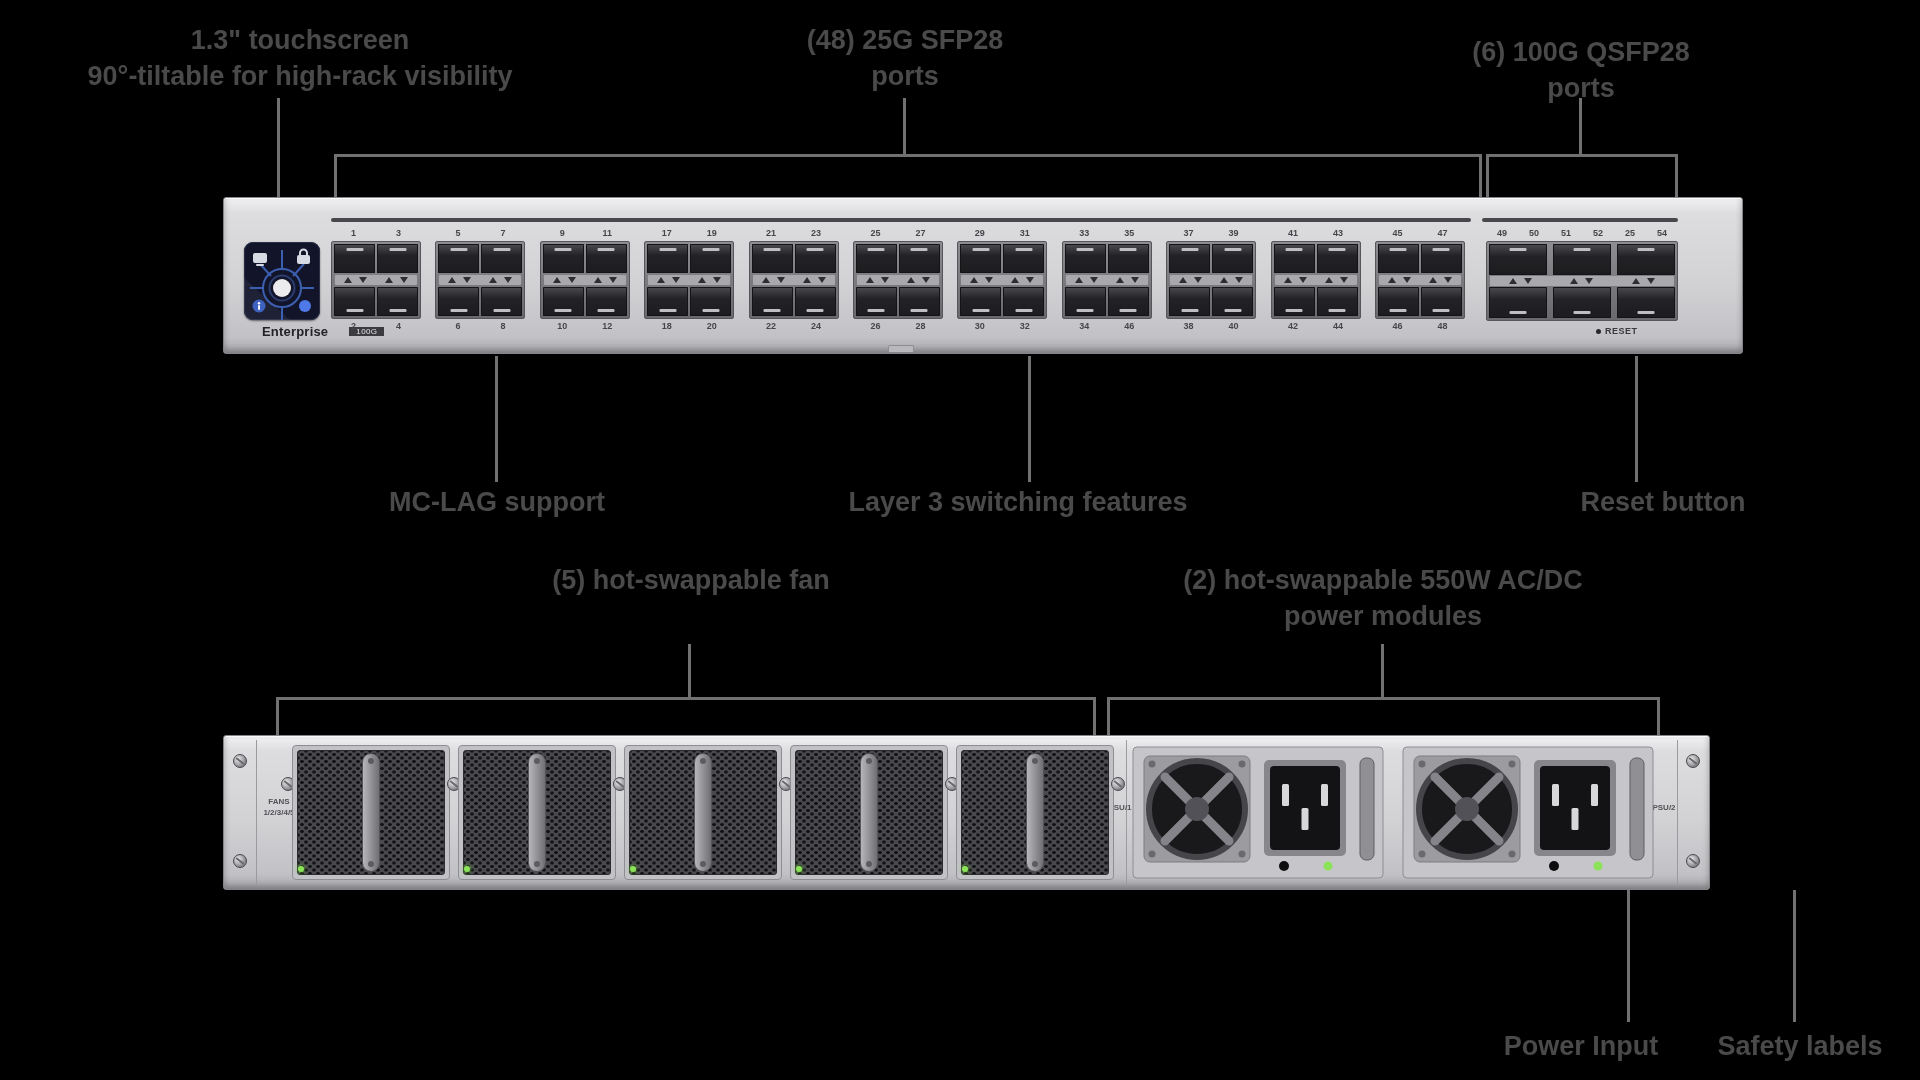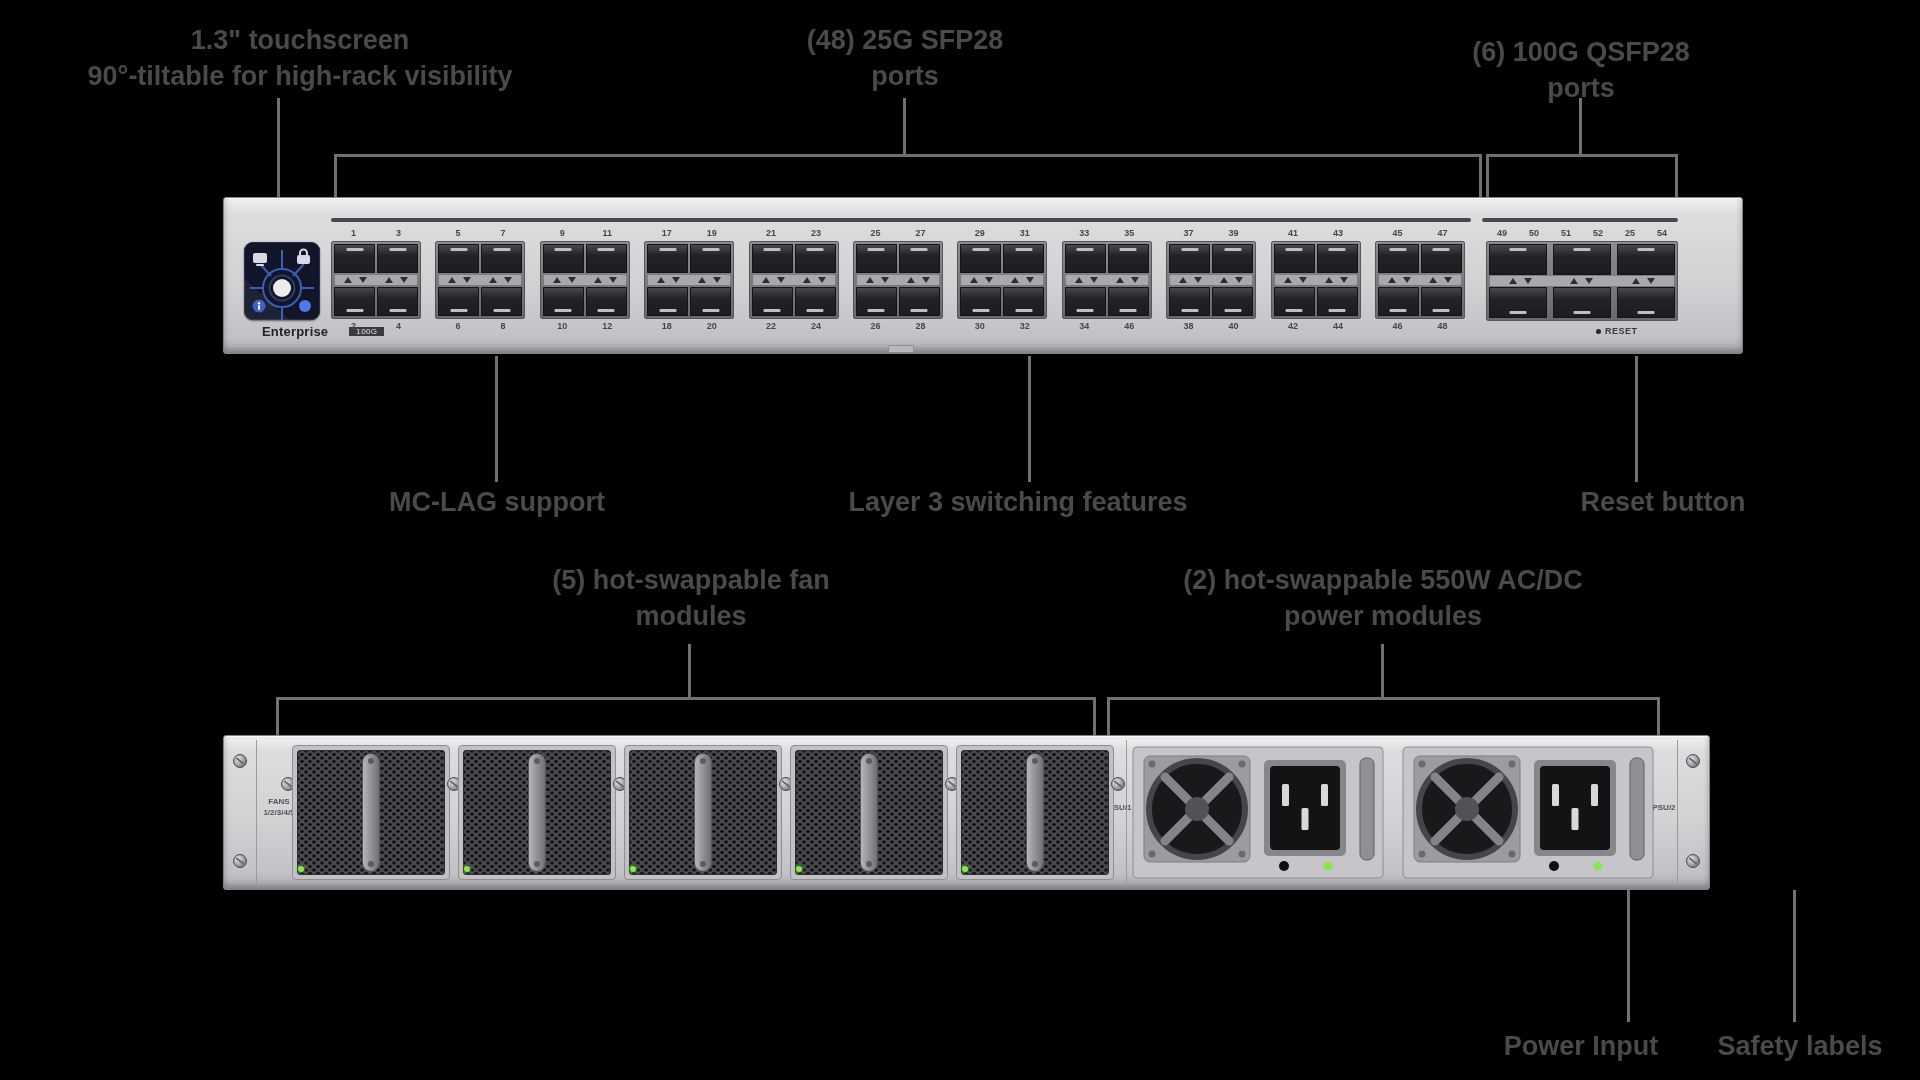--- a/index.html
+++ b/index.html
@@ -113,21 +113,20 @@
     <div>MC-LAG support</div>
   </div>
   <div class="callout" style="left:1018px;top:484px;">
     <div>Layer 3 switching features</div>
   </div>
   <div class="callout" style="left:1628px;top:484px;margin-left:35px;">
     <div>Reset button</div>
   </div>
   <div class="callout" style="left:691px;top:562px;">
     <div>(5) hot-swappable fan</div>
-    <div>modules</div>
   </div>
   <div class="callout" style="left:1383px;top:562px;">
     <div>(2) hot-swappable 550W AC/DC</div>
     <div>power modules</div>
   </div>
   <div class="callout" style="left:1581px;top:1028px;">
     <div>Power Input</div>
   </div>
   <div class="callout" style="left:1800px;top:1028px;">
     <div>Safety labels</div>

